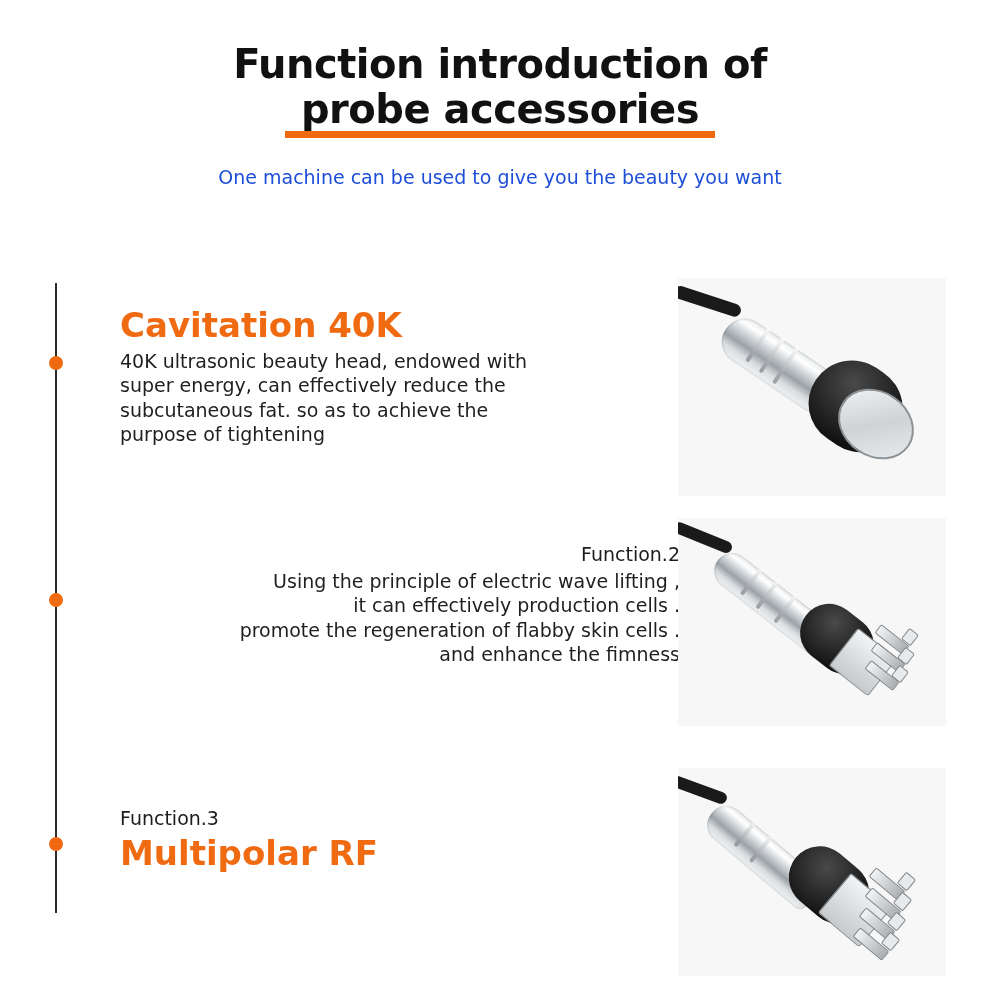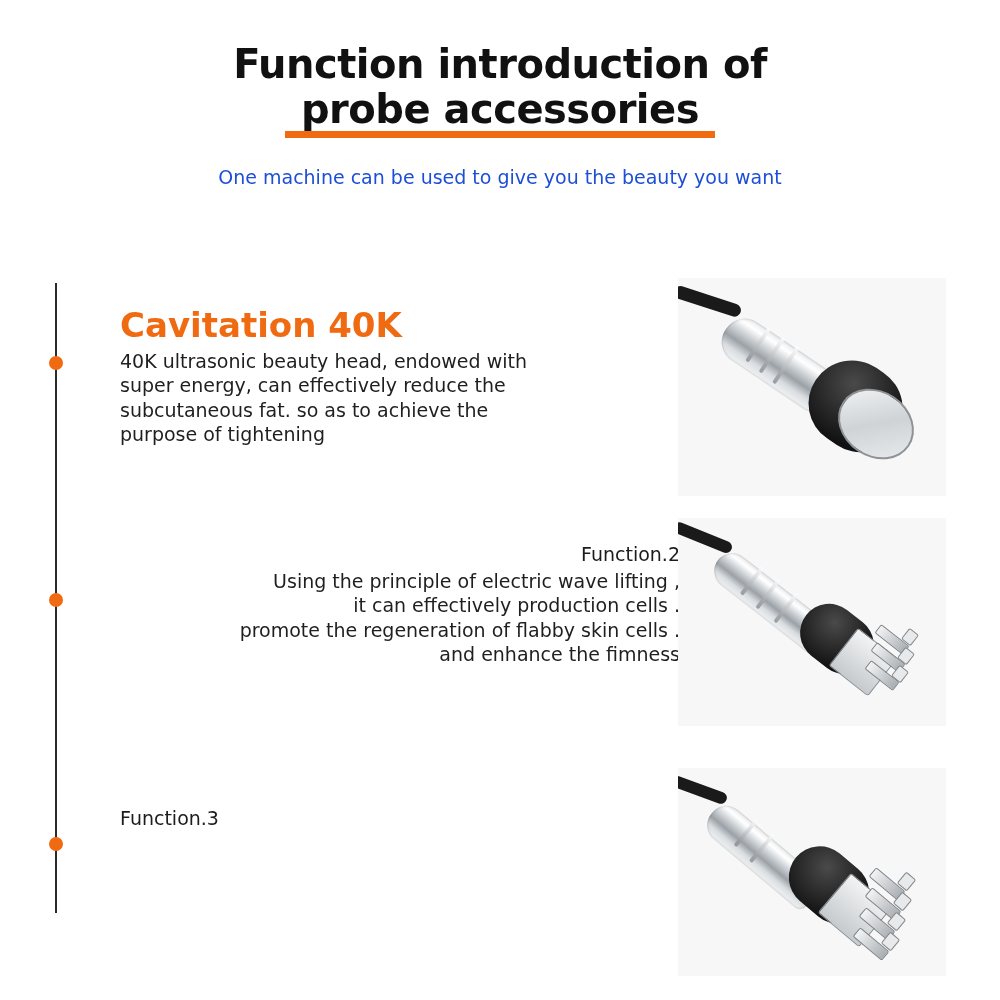--- a/index.html
+++ b/index.html
@@ -196,20 +196,21 @@
   <div class="item item-2">
     <div class="fn-label">Function.2</div>
     <div class="fn-desc">Using the principle of electric wave lifting ,
 it can effectively production cells .
 promote the regeneration of flabby skin cells .
 and enhance the fimness</div>
   </div>
 
   <div class="item item-3">
     <div class="fn-label">Function.3</div>
+    <div class="fn-title">Multipolar RF</div>
   </div>
 
   <div class="photo photo-1">
     <div class="photo-inner">
       <div class="cable" style="left:-4px; top:6px; width:70px; height:13px; transform:rotate(18deg); transform-origin:left center;"></div>
       <div class="handle" style="left:48px; top:28px; width:120px; height:46px; transform:rotate(34deg); transform-origin:left center; border-radius:22px 10px 10px 22px;"></div>
       <div class="ring" style="left:78px; top:47px; width:4px; height:40px; transform:rotate(34deg);"></div>
       <div class="ring" style="left:92px; top:56px; width:4px; height:42px; transform:rotate(34deg);"></div>
       <div class="ring" style="left:106px; top:65px; width:4px; height:44px; transform:rotate(34deg);"></div>
       <div class="blackcap" style="left:130px; top:85px; width:96px; height:86px; border-radius:48px 48px 46px 46px; transform:rotate(34deg);"></div>

